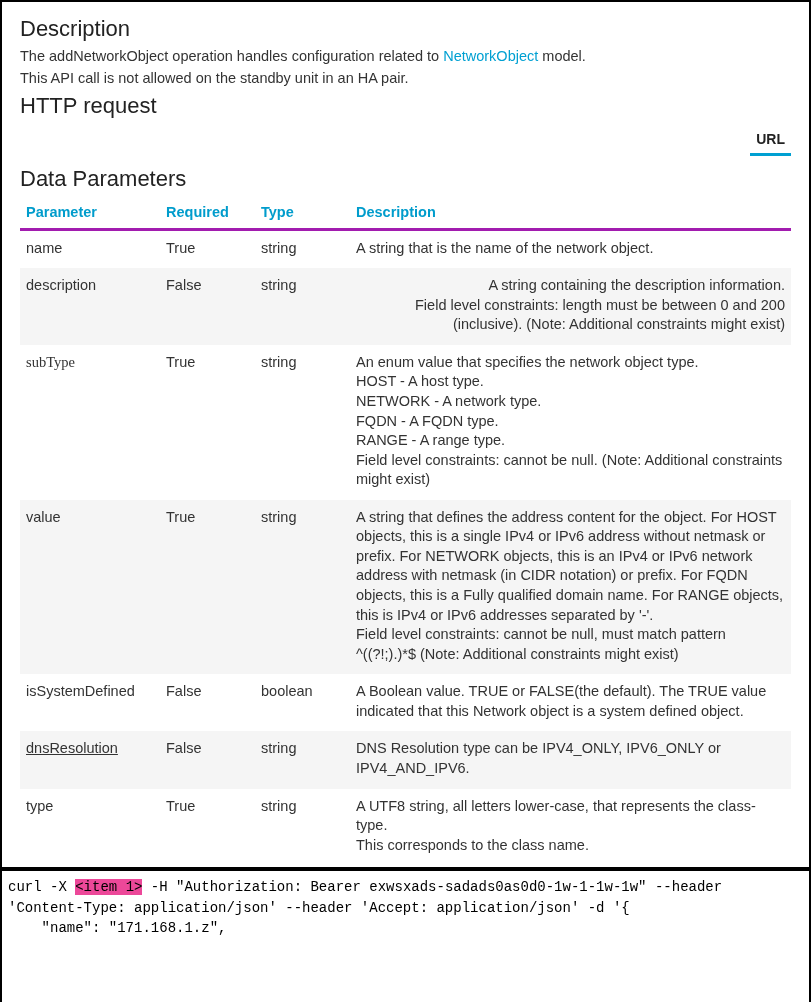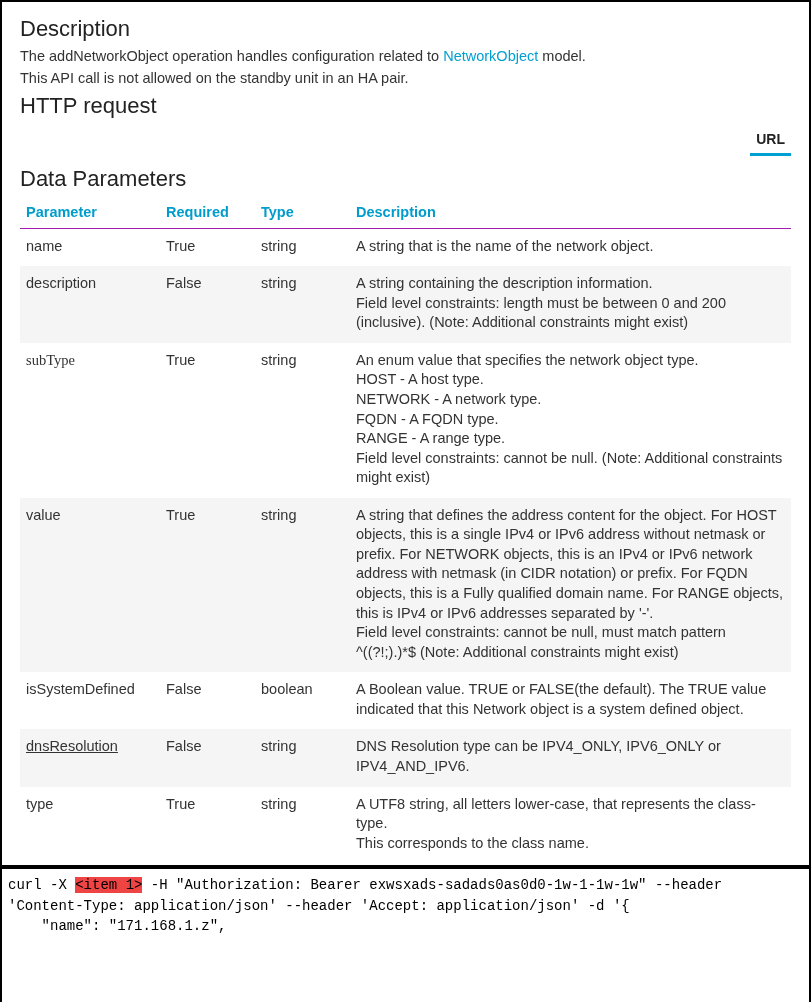--- a/index.html
+++ b/index.html
@@ -60,21 +60,21 @@
   table.params {
     width: 100%;
     border-collapse: collapse;
     font-size: 14.5px;
   }
   table.params th {
     text-align: left;
     color: #009ccc;
     font-weight: 600;
     padding: 8px 6px;
-    border-bottom: 1px solid #a21caf;
+    border-bottom: 3px solid #a21caf;
   }
   table.params td {
     vertical-align: top;
     padding: 8px 6px 10px 6px;
     color: #333;
     line-height: 1.35;
   }
   table.params tr.alt td {
     background: #f5f5f5;
   }
@@ -84,21 +84,21 @@
   .col-desc  { }
   .curl-panel {
     font-family: Consolas, "Courier New", monospace;
     font-size: 14px;
     line-height: 1.45;
     padding: 6px 8px 8px 6px;
     white-space: pre;
     color: #000;
   }
   .hl {
-    background: #ef4444;
+    background: #ec4899;
     color: #000;
   }
 </style>
 </head>
 <body>
 
 <div class="outer-frame">
   <div class="doc-panel">
 
     <h2 class="section">Description</h2>
@@ -128,21 +128,21 @@
           <tr>
             <td style="white-space: normal;">name</td>
             <td style="white-space: normal;">True</td>
             <td style="white-space: normal;">string</td>
             <td style="white-space: pre-line;">A string that is the name of the network object.</td>
           </tr>
           <tr class="alt">
             <td style="white-space: normal;">description</td>
             <td style="white-space: normal;">False</td>
             <td style="white-space: normal;">string</td>
-            <td style="white-space: pre-line;">A string containing the description information.
+            <td style="white-space: pre-line; text-align: right;">A string containing the description information.
 Field level constraints: length must be between 0 and 200 (inclusive). (Note: Additional constraints might exist)</td>
           </tr>
           <tr>
             <td style="white-space: normal; font-family: Liberation Serif, serif;">subType</td>
             <td style="white-space: normal;">True</td>
             <td style="white-space: normal;">string</td>
             <td style="white-space: pre-line;">An enum value that specifies the network object type.
 HOST - A host type.
 NETWORK - A network type.
 FQDN - A FQDN type.

